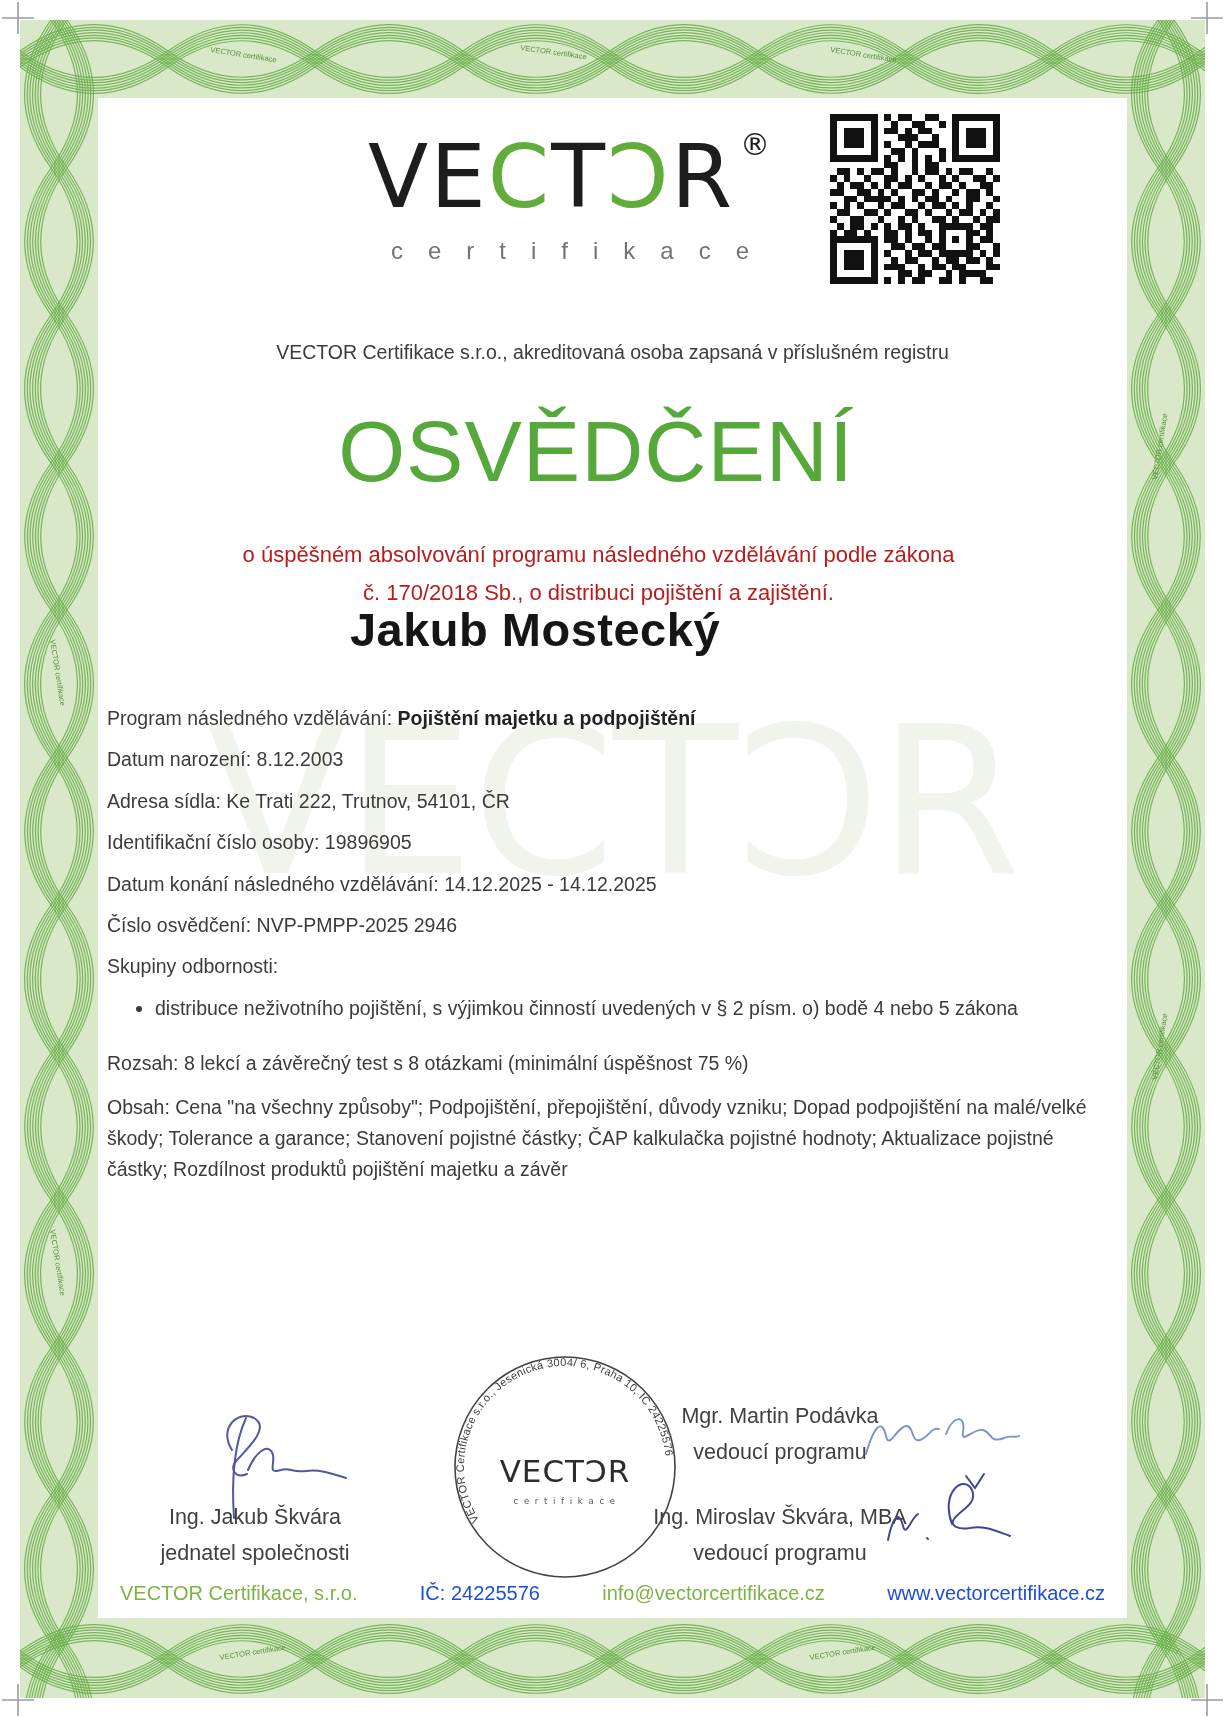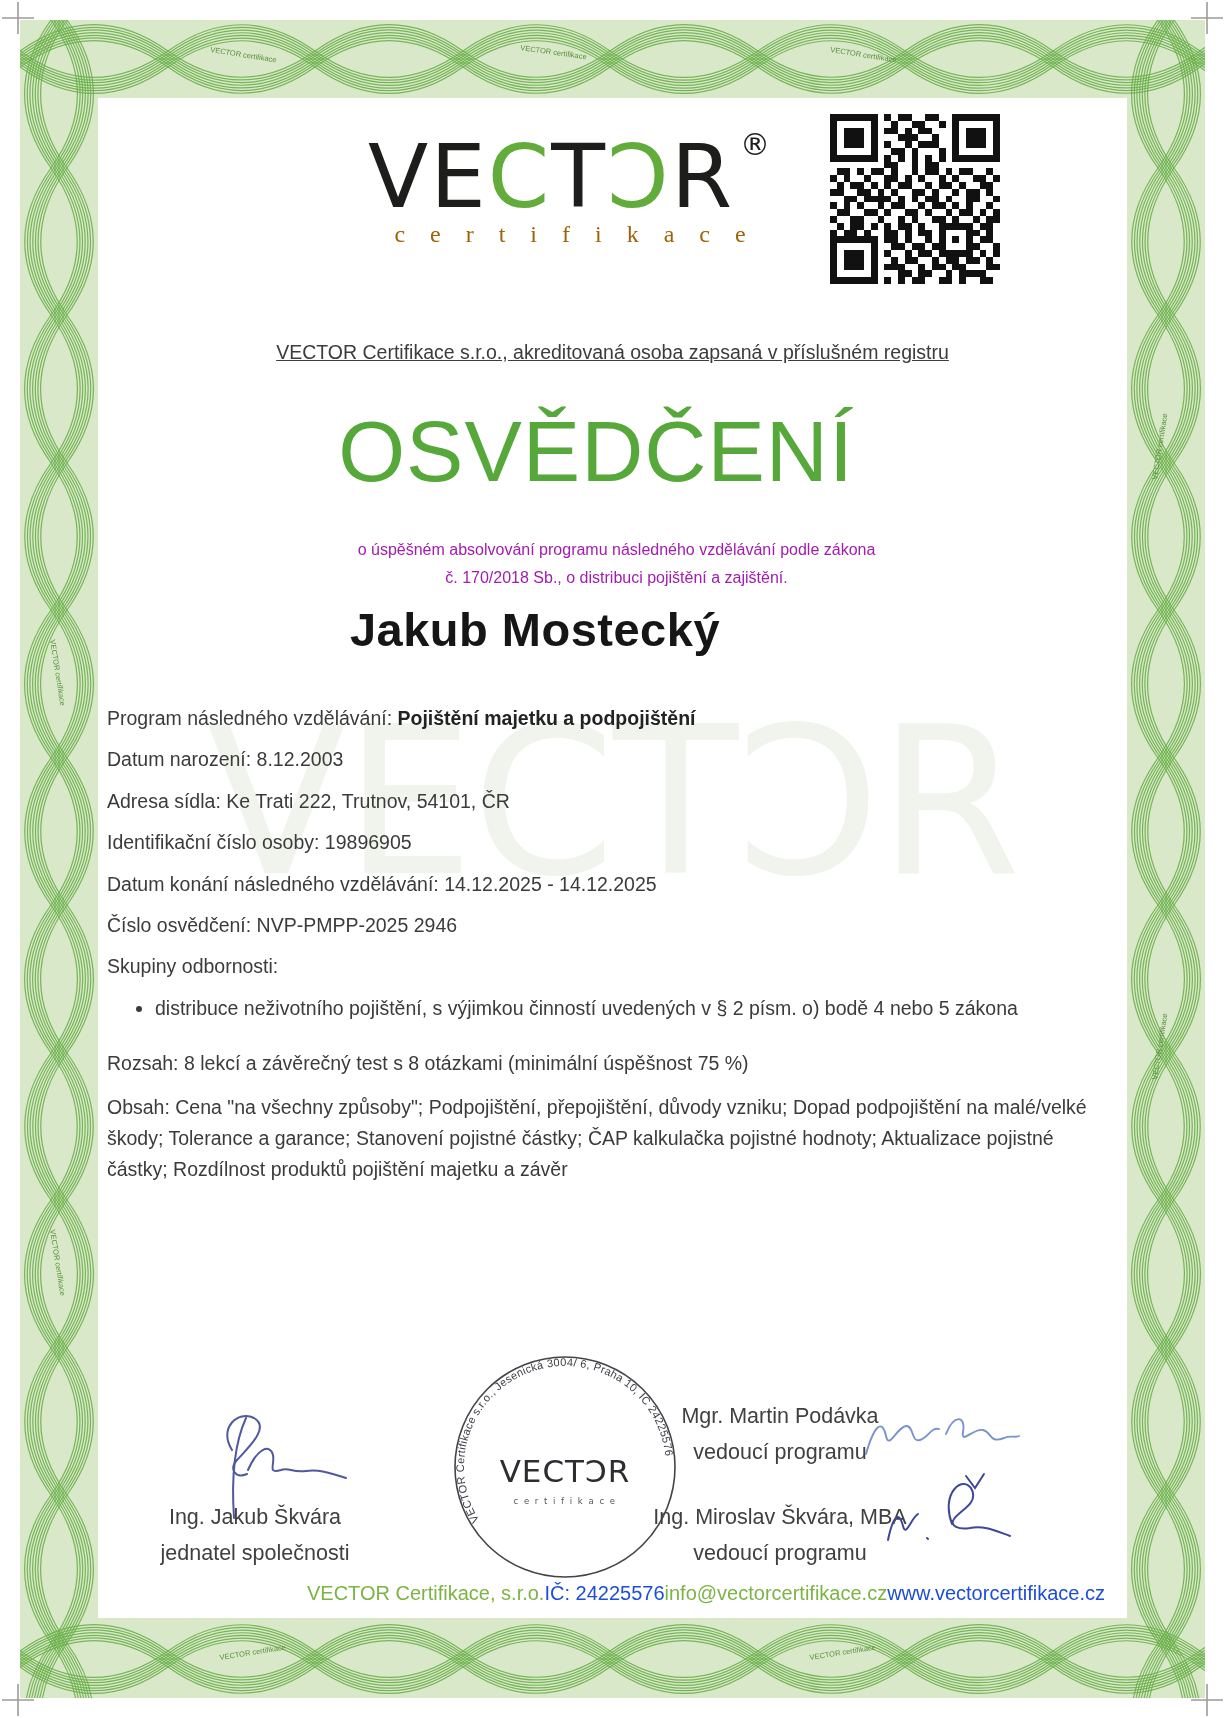--- a/index.html
+++ b/index.html
@@ -17,49 +17,49 @@
   .watermark{position:absolute;left:98px;top:700px;width:1029px;text-align:center;
     font-family:"DejaVu Sans",sans-serif;font-size:205px;line-height:1;letter-spacing:-2px;
     color:#f1f4ed;font-weight:500;user-select:none;}
 
   
   .logo-wrap{position:absolute;left:240px;top:130px;width:660px;text-align:center;}
   .logo-text{font-family:"DejaVu Sans",sans-serif;font-size:88px;line-height:1;letter-spacing:2px;white-space:nowrap;}
   .lg-black{color:#1d1d1b;}
   .lg-green{color:#62ac3c;}
   .reg-mark{font-size:30px;color:#1d1d1b;vertical-align:52px;margin-left:6px;font-family:"DejaVu Sans",sans-serif;}
-  .logo-sub{font-size:24px;letter-spacing:25px;padding-left:25px;color:#a16207;font-family:Liberation Serif, serif;}
+  .logo-sub{margin-top:16px;font-size:24px;letter-spacing:25px;padding-left:25px;color:#737373;font-family:Liberation Sans, sans-serif;}
 
   .qr{position:absolute;left:830px;top:114px;width:170px;height:170px;}
   .qr svg{display:block;width:100%;height:100%;fill:#111;}
 
-  .intro{position:absolute;left:98px;top:336px;width:1029px;text-align:center;font-size:19.5px;line-height:1.72;color:#3c3c3c;text-decoration:underline;}
+  .intro{position:absolute;left:98px;top:336px;width:1029px;text-align:center;font-size:19.5px;line-height:1.72;color:#3c3c3c;}
   .cert-title{position:absolute;left:98px;top:402px;width:996px;text-align:center;
     font-size:86px;font-weight:400;color:#57a83a;letter-spacing:1px;margin:0;}
-  .subtitle{position:absolute;left:102px;top:536px;width:1029px;text-align:center;font-size:16px;line-height:1.72;color:#a21caf;}
+  .subtitle{position:absolute;left:84px;top:536px;width:1029px;text-align:center;font-size:22px;line-height:1.72;color:#b91c1c;}
   .recipient{position:absolute;left:98px;top:602px;width:874px;text-align:center;
     font-size:47px;font-weight:bold;color:#161616;margin:0;letter-spacing:0.5px;}
 
   .details{position:absolute;left:107px;top:706px;width:1010px;font-size:19.5px;color:#3b3b3b;}
   .details p{margin:0 0 17px 0;line-height:1.25;}
   .details strong{color:#222;}
   .details ul{margin:8px 0 30px 0;padding-left:48px;}
   .details li{margin:0;line-height:1.3;}
   .obsah{line-height:1.58 !important;}
 
   
   .sig-svg{position:absolute;}
   .sig-block{position:absolute;text-align:center;font-size:21.5px;color:#404040;}
   .sig-block .sig-name{margin:0 0 11px 0;}
   .sig-block .sig-role{margin:0;}
   .stamp{position:absolute;left:450px;top:1352px;width:230px;height:230px;}
 
   
   .footer{position:absolute;left:98px;top:1582px;width:1029px;box-sizing:border-box;
-    padding:0 22px;display:flex;justify-content:flex-end;align-items:center;font-size:20px;}
+    padding:0 22px;display:flex;justify-content:space-between;align-items:center;font-size:20px;}
   .f-green{color:#7cb444;}
   .f-dark{color:#1d4ed8;}
 </style>
 </head>
 <body>
 
 <div class="page">
 
   <svg class="crop" style="left:2px;top:2px" width="32" height="32">
       <path d="M16 0V32M0 16H32" stroke="#9c9c9c" stroke-width="1.6" fill="none"></path>

